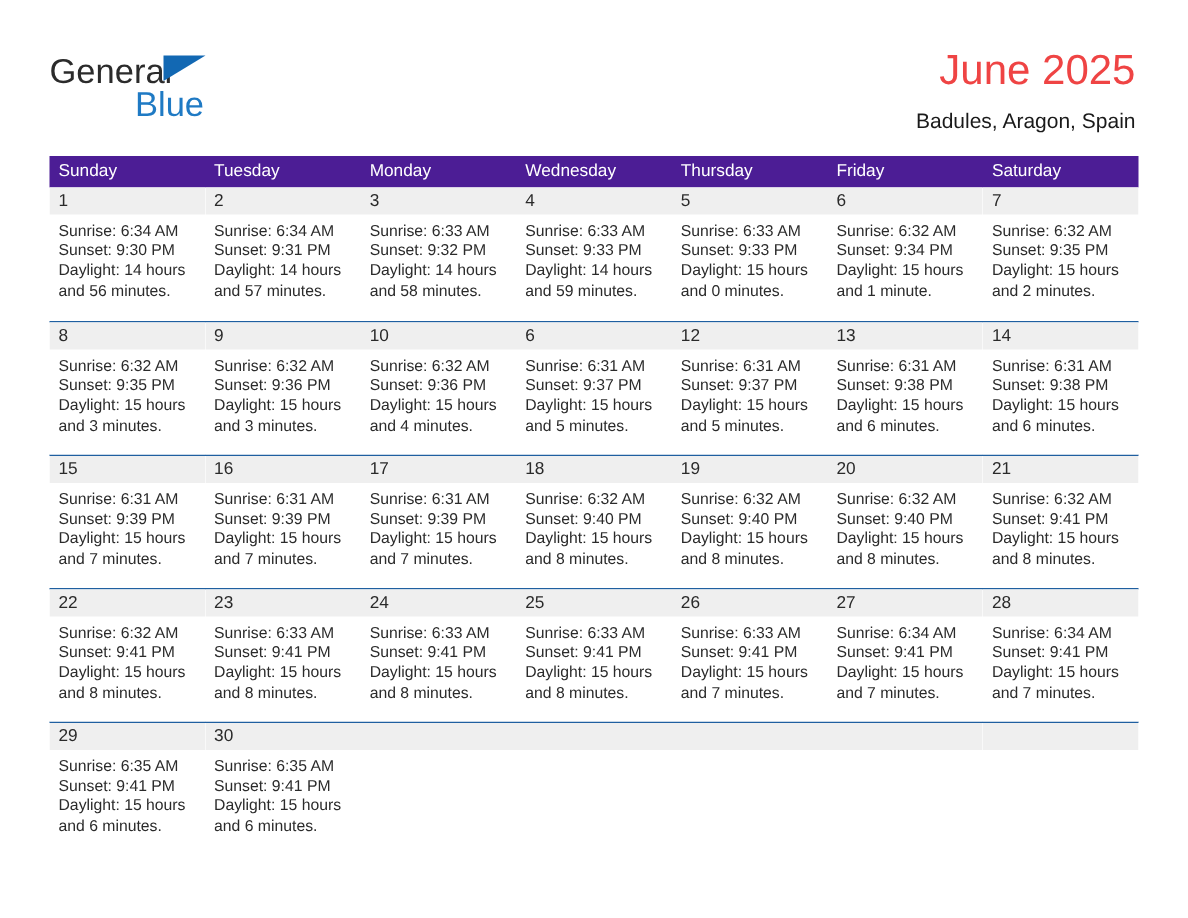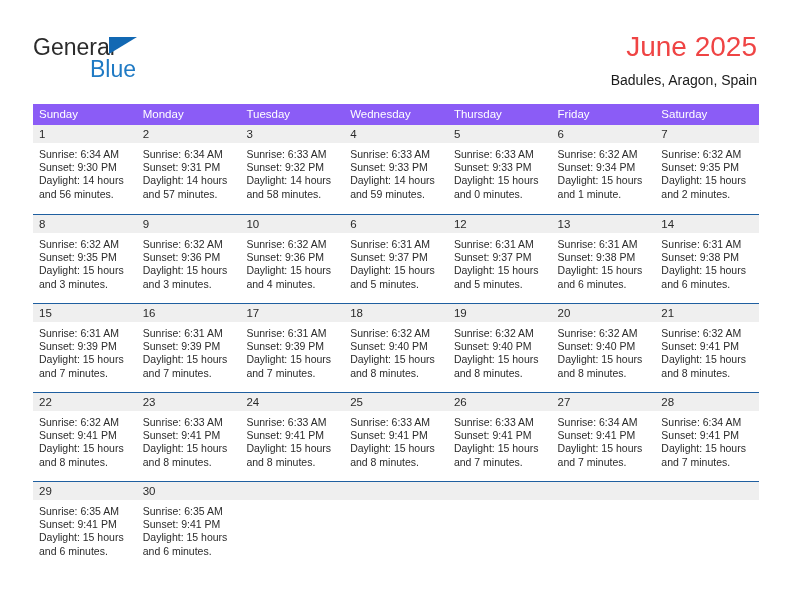--- a/index.html
+++ b/index.html
@@ -86,21 +86,21 @@
 
   
   .calendar {
     position: absolute;
     left: 33px;
     top: 104px;
     width: 726px;
   }
   .weekday-row {
     display: flex;
-    background: #8b5cf6;
+    background: #4c1d95;
     height: 21px;
   }
   .weekday {
     flex: 1 1 0;
     min-width: 0;
     color: #ffffff;
     font-size: 11.5px;
     line-height: 21px;
     padding-left: 6px;
     box-sizing: border-box;
@@ -165,22 +165,22 @@
       <div class="cal-title">June 2025</div>
       <div class="cal-subtitle">Badules, Aragon, Spain</div>
     </div>
 
   </div>
 
   <div class="calendar">
 
     <div class="weekday-row">
       <div class="weekday">Sunday</div>
+      <div class="weekday">Tuesday</div>
       <div class="weekday">Monday</div>
-      <div class="weekday">Tuesday</div>
       <div class="weekday">Wednesday</div>
       <div class="weekday">Thursday</div>
       <div class="weekday">Friday</div>
       <div class="weekday">Saturday</div>
     </div>
 
     <div class="week-row first">
       <div class="day-cell">
         <div class="day-num">1</div>
         <div class="day-body">

